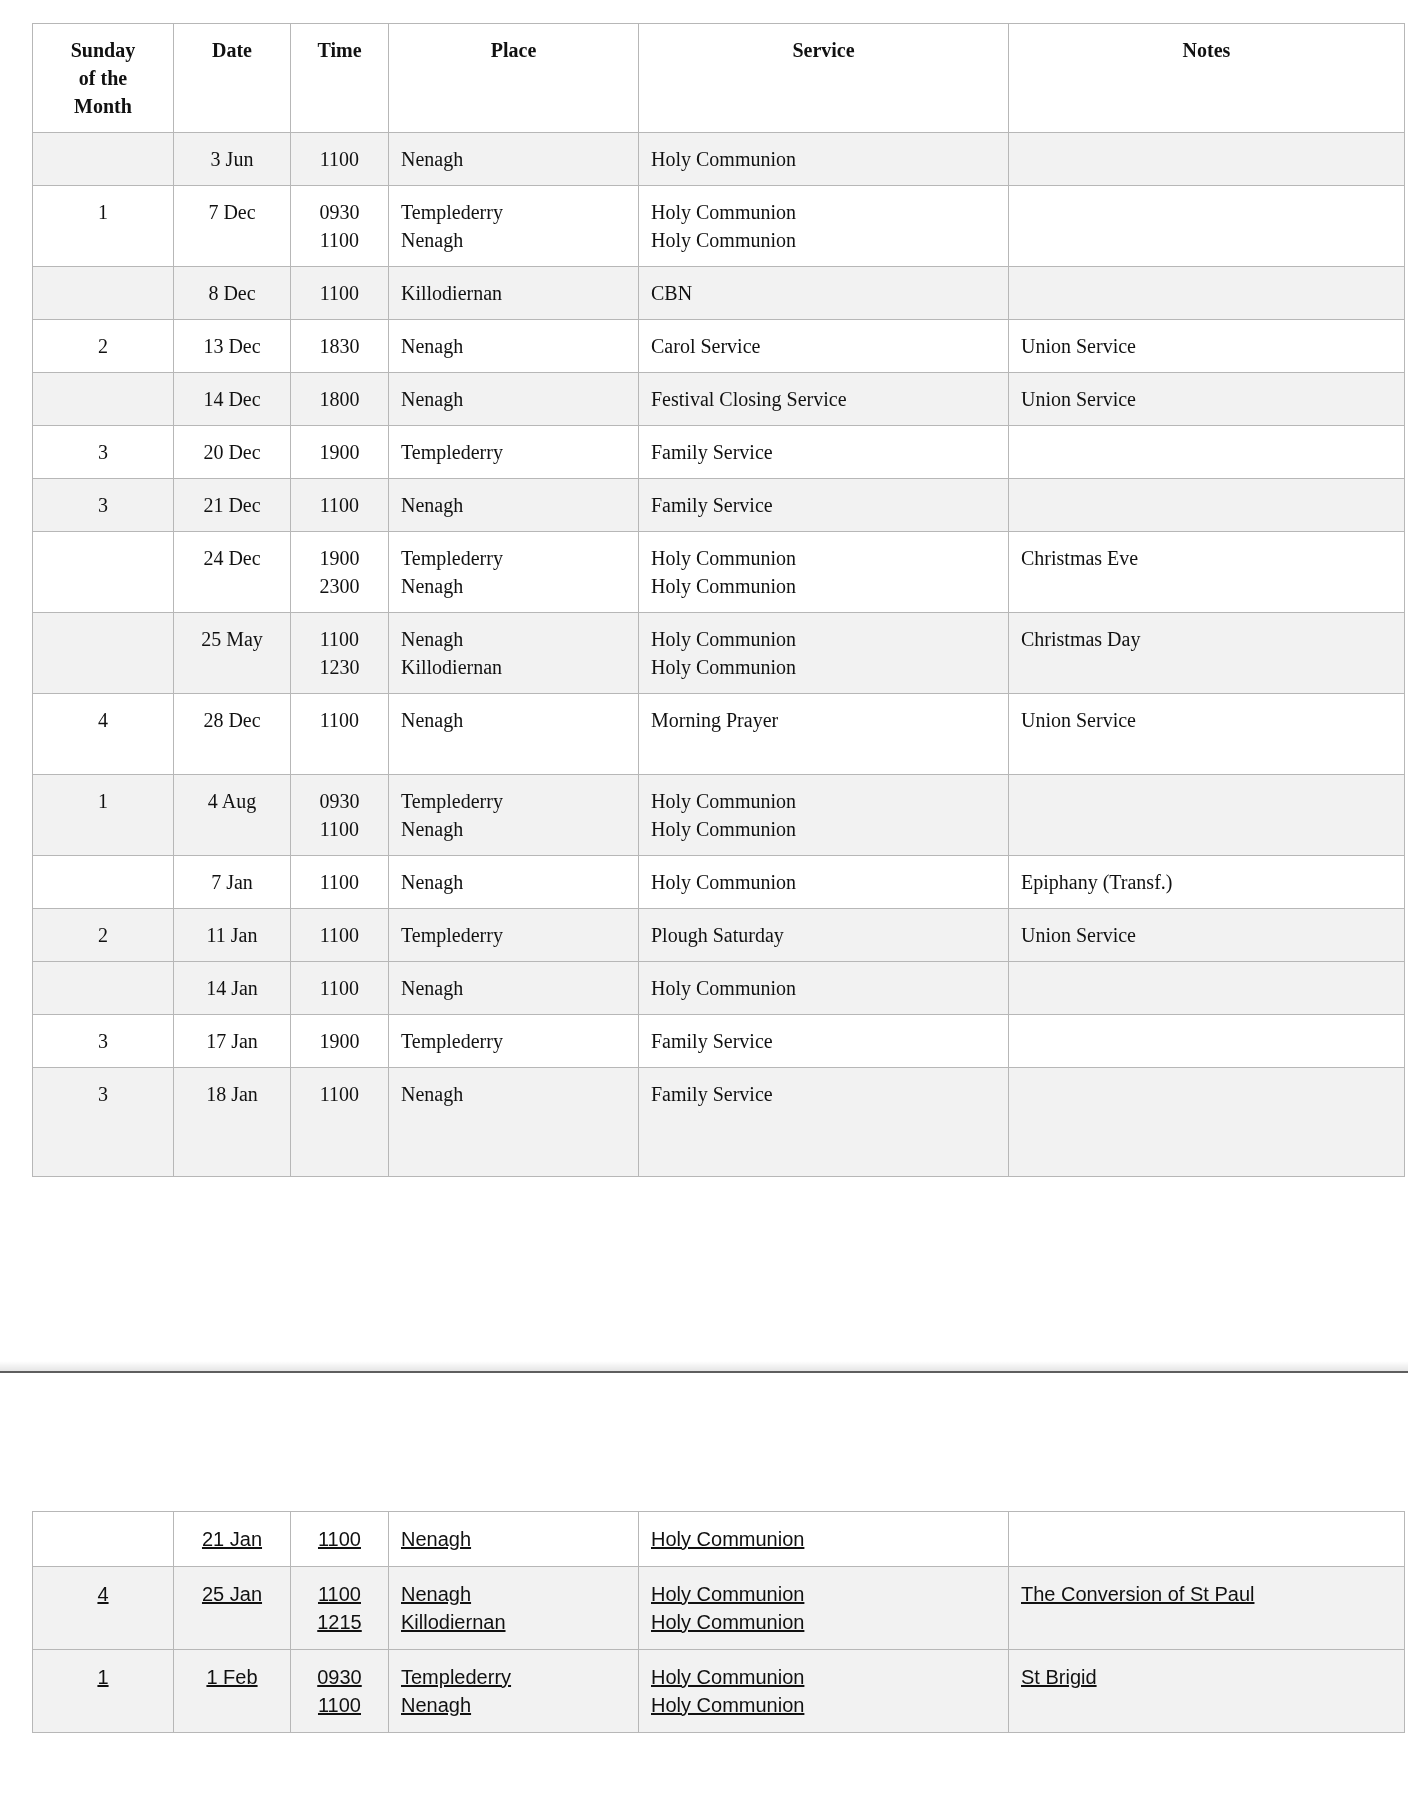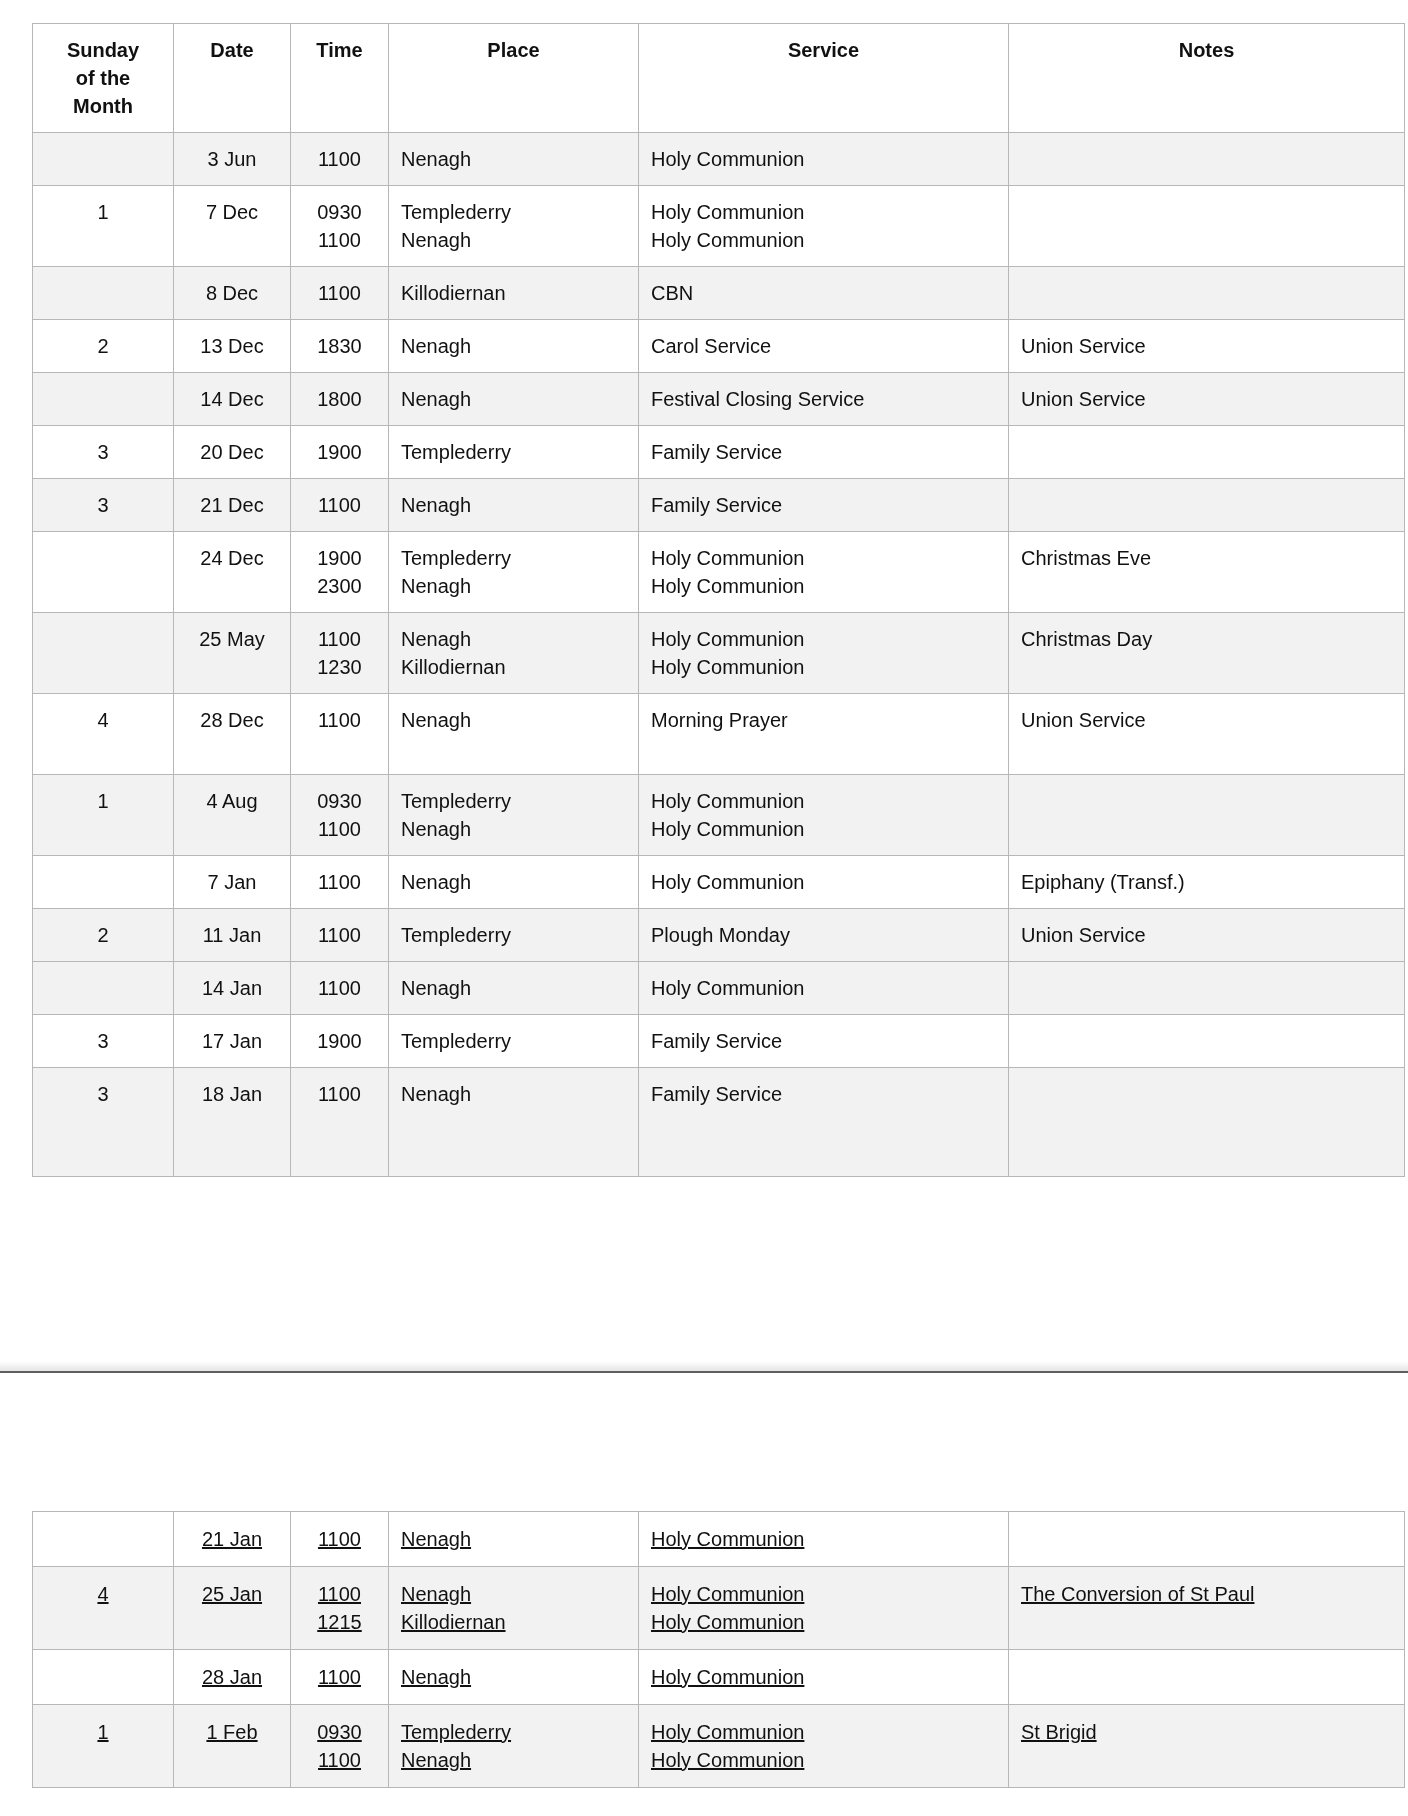--- a/index.html
+++ b/index.html
@@ -12,21 +12,21 @@
     height: 1816px;
     position: relative;
     font-family: "Liberation Sans", sans-serif;
     color: #111111;
     overflow: hidden;
   }
   .page-table {
     position: absolute;
     left: 32px;
   }
-  #page1-table-wrap { top: 23px; }
+  #page1-table-wrap { top: 23px; font-family: Liberation Serif, serif; }
   #page2-table-wrap { top: 1511px; text-decoration: underline; }
 
   table.schedule {
     border-collapse: collapse;
     table-layout: fixed;
     width: 1372px;
     font-size: 20px;
     line-height: 28px;
     color: #111111;
   }
@@ -210,21 +210,21 @@
           <td class="center">1100</td>
           <td class="left">Nenagh</td>
           <td class="left">Holy Communion</td>
           <td class="left">Epiphany (Transf.)</td>
         </tr>
         <tr class="shaded">
           <td class="center">2</td>
           <td class="center">11 Jan</td>
           <td class="center">1100</td>
           <td class="left">Templederry</td>
-          <td class="left">Plough Monday</td>
+          <td class="left">Plough Saturday</td>
           <td class="left">Union Service</td>
         </tr>
         <tr class="shaded">
           <td class="center"></td>
           <td class="center">14 Jan</td>
           <td class="center">1100</td>
           <td class="left">Nenagh</td>
           <td class="left">Holy Communion</td>
           <td class="left"></td>
         </tr>
@@ -277,28 +277,20 @@
           <td class="center">4</td>
           <td class="center">25 Jan</td>
           <td class="center">1100
 1215</td>
           <td class="left">Nenagh
 Killodiernan</td>
           <td class="left">Holy Communion
 Holy Communion</td>
           <td class="left">The Conversion of St Paul</td>
         </tr>
-        <tr class="plain">
-          <td class="center"></td>
-          <td class="center">28 Jan</td>
-          <td class="center">1100</td>
-          <td class="left">Nenagh</td>
-          <td class="left">Holy Communion</td>
-          <td class="left"></td>
-        </tr>
         <tr class="shaded">
           <td class="center">1</td>
           <td class="center">1 Feb</td>
           <td class="center">0930
 1100</td>
           <td class="left">Templederry
 Nenagh</td>
           <td class="left">Holy Communion
 Holy Communion</td>
           <td class="left">St Brigid</td>

